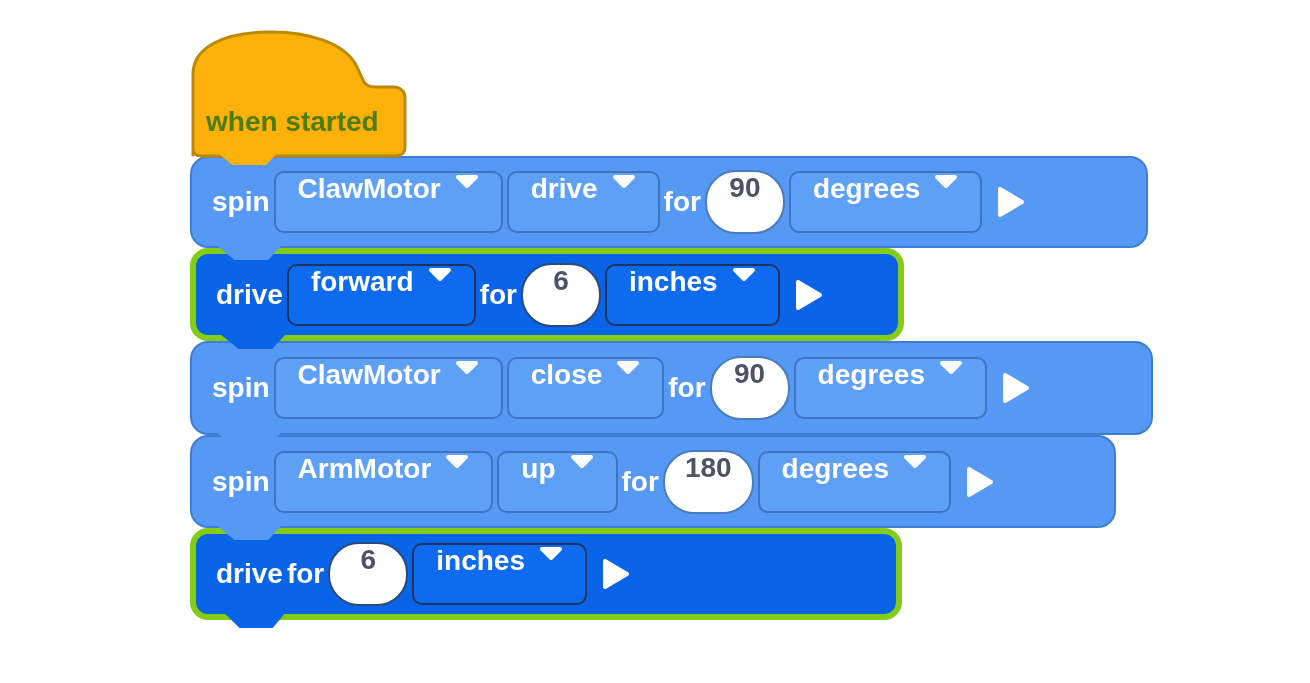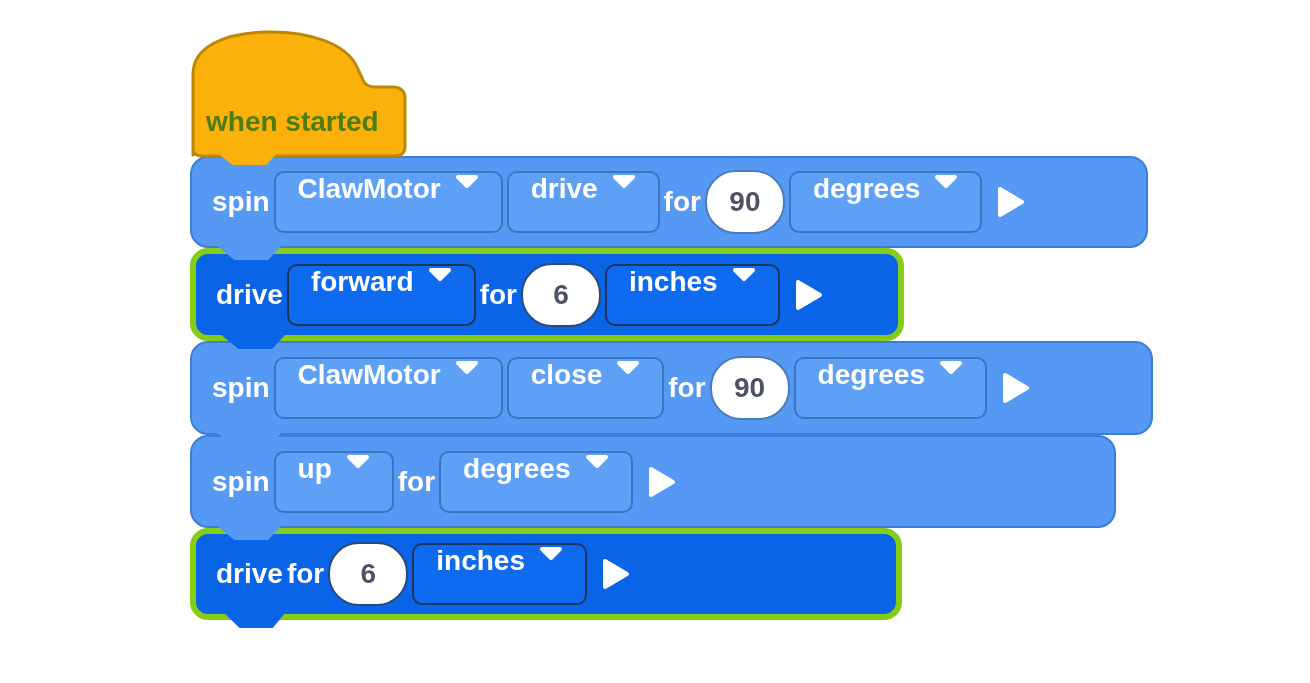--- a/index.html
+++ b/index.html
@@ -48,21 +48,21 @@
   
   .dd{
     display:flex;align-items:flex-start;gap:14px;height:58px;
     padding:0 22px;border-radius:10px;cursor:pointer;
   }
   .motor .dd{background:#5FA0F7;border:2px solid #3C74C4;}
   .drive .dd{background:#0E6AEE;border:2px solid #1B355E;}
   .arrow{flex:0 0 auto;display:block;}
 
   .num{
-    display:flex;align-items:center;justify-content:center;
+    display:flex;justify-content:center;
     height:60px;min-width:36px;padding:0 20px;background:#fff;
     border-radius:31px;color:#4C5366;font-weight:600;cursor:text;
   }
   .motor .num{border:2px solid #4A7BBF;}
   .drive .num{border:2px solid #274B7E;}
 
   .play{display:flex;align-items:center;margin-left:10px;cursor:pointer;}
 </style>
 </head>
 <body>
@@ -165,26 +165,35 @@
       <svg width="30" height="34" viewBox="0 0 30 34">
           <path d="M4 4 L26 17 L4 30 Z" fill="#fff" stroke="#fff" stroke-width="4" stroke-linejoin="round"></path>
         </svg>
     </span>
     <span class="tab tab-motor"></span>
   </div>
 
   <div class="block motor b4">
     <span>spin</span>
     <span class="dd">
+      <span>ArmMotor</span>
+      <svg class="arrow" width="24" height="16" viewBox="0 0 24 16">
+          <path d="M3 4 L12 13 L21 4 Z" fill="#fff" stroke="#fff" stroke-width="4" stroke-linejoin="round"></path>
+        </svg>
+    </span>
+    <span class="dd">
       <span>up</span>
       <svg class="arrow" width="24" height="16" viewBox="0 0 24 16">
           <path d="M3 4 L12 13 L21 4 Z" fill="#fff" stroke="#fff" stroke-width="4" stroke-linejoin="round"></path>
         </svg>
     </span>
     <span>for</span>
+    <span class="num">
+      <span>180</span>
+    </span>
     <span class="dd">
       <span>degrees</span>
       <svg class="arrow" width="24" height="16" viewBox="0 0 24 16">
           <path d="M3 4 L12 13 L21 4 Z" fill="#fff" stroke="#fff" stroke-width="4" stroke-linejoin="round"></path>
         </svg>
     </span>
     <span class="play">
       <svg width="30" height="34" viewBox="0 0 30 34">
           <path d="M4 4 L26 17 L4 30 Z" fill="#fff" stroke="#fff" stroke-width="4" stroke-linejoin="round"></path>
         </svg>

